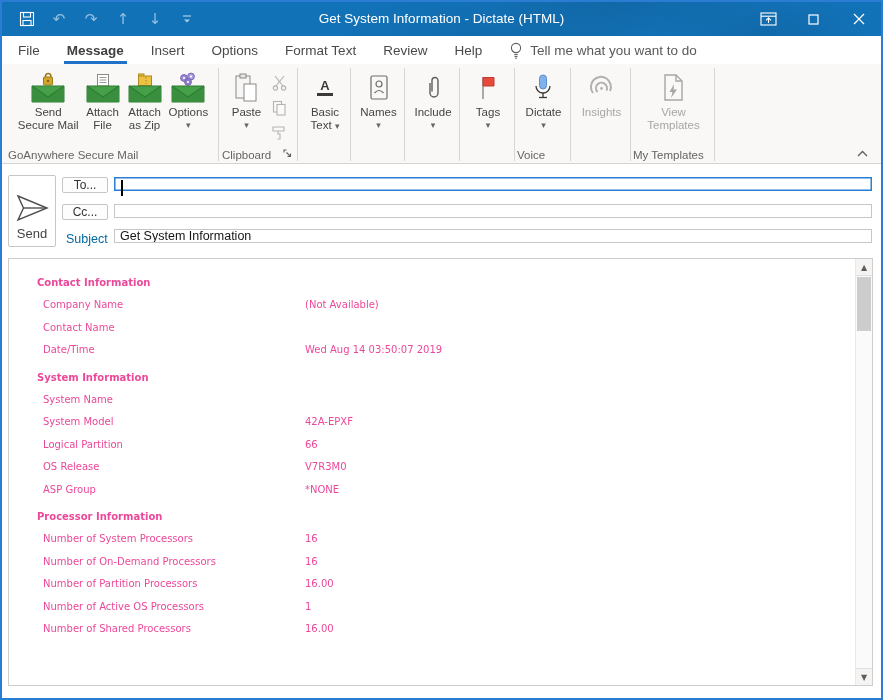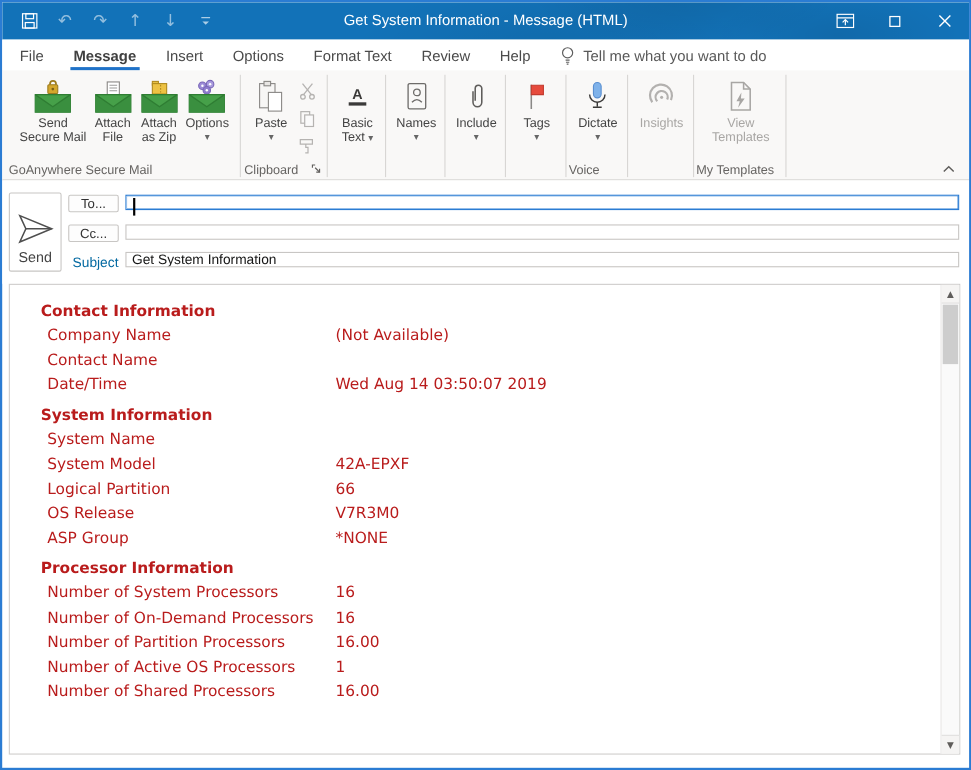--- a/index.html
+++ b/index.html
@@ -81,21 +81,21 @@
   .field.focused { border:1px solid #2b7cd3; box-shadow:0 0 0 0.5px #2b7cd3 inset; }
   .caret { position:absolute; left:119px; top:16px; width:1.5px; height:16px; background:#000; }
   .subject-label { position:absolute; left:64px; top:68px; font-size:12.5px; color:#0369a1; }
   
   .bodyarea {
     position:absolute; left:6px; top:256px; width:865px; height:428px;
     background:#fff; border:1px solid #cfcdcb;
   }
   .bodytext {
     position:absolute; left:0; top:0; right:17px; bottom:0; overflow:hidden;
-    font-family:"DejaVu Sans", sans-serif; font-size:14px; color:#b91c1c;
+    font-family:"DejaVu Sans", sans-serif; font-size:10px; color:#ec4899;
     padding-top:13px;
   }
   .sec-title { padding-left:28px; font-weight:bold; line-height:22.4px; margin-top:5px; }
   .sec-title.first { margin-top:0; }
   .brow { display:grid; grid-template-columns:262px 1fr; padding-left:34px; line-height:22.4px; }
   .brow .bval { white-space:nowrap; }
   
   .vscroll { position:absolute; right:0; top:0; bottom:0; width:17px; background:#fafafa; border-left:1px solid #e9e8e7; }
   .scroll-btn { position:absolute; left:0; right:0; height:17px; display:flex; align-items:center; justify-content:center;
     font-family:"DejaVu Sans", sans-serif; font-size:8px; color:#5f5d5b; background:#f5f4f3; }
@@ -130,21 +130,21 @@
       <div class="qat-btn">
           <span class="qat-glyph">↓</span>
         </div>
       <div class="qat-btn">
         <svg width="10" height="9" viewBox="0 0 10 9" stroke="rgba(255,255,255,.65)" stroke-width="1.2" fill="none">
           <line x1="1" y1="1" x2="9" y2="1"></line>
           <polyline points="2,4.5 5,7.5 8,4.5" fill="rgba(255,255,255,.65)" stroke="none"></polyline>
         </svg>
       </div>
     </div>
-    <div class="win-title">Get System Information - Message (HTML)</div>
+    <div class="win-title">Get System Information - Dictate (HTML)</div>
     <div class="win-controls">
       <div class="win-ctl">
         <svg width="17" height="14" viewBox="0 0 17 14" fill="none" stroke="#fff" stroke-width="1.1">
           <rect x="1" y="1" width="15" height="12"></rect>
           <line x1="1" y1="4.2" x2="16" y2="4.2"></line>
           <line x1="8.5" y1="11" x2="8.5" y2="6.2"></line>
           <polyline points="6,8.4 8.5,5.9 11,8.4"></polyline>
         </svg>
       </div>
       <div class="win-ctl">

